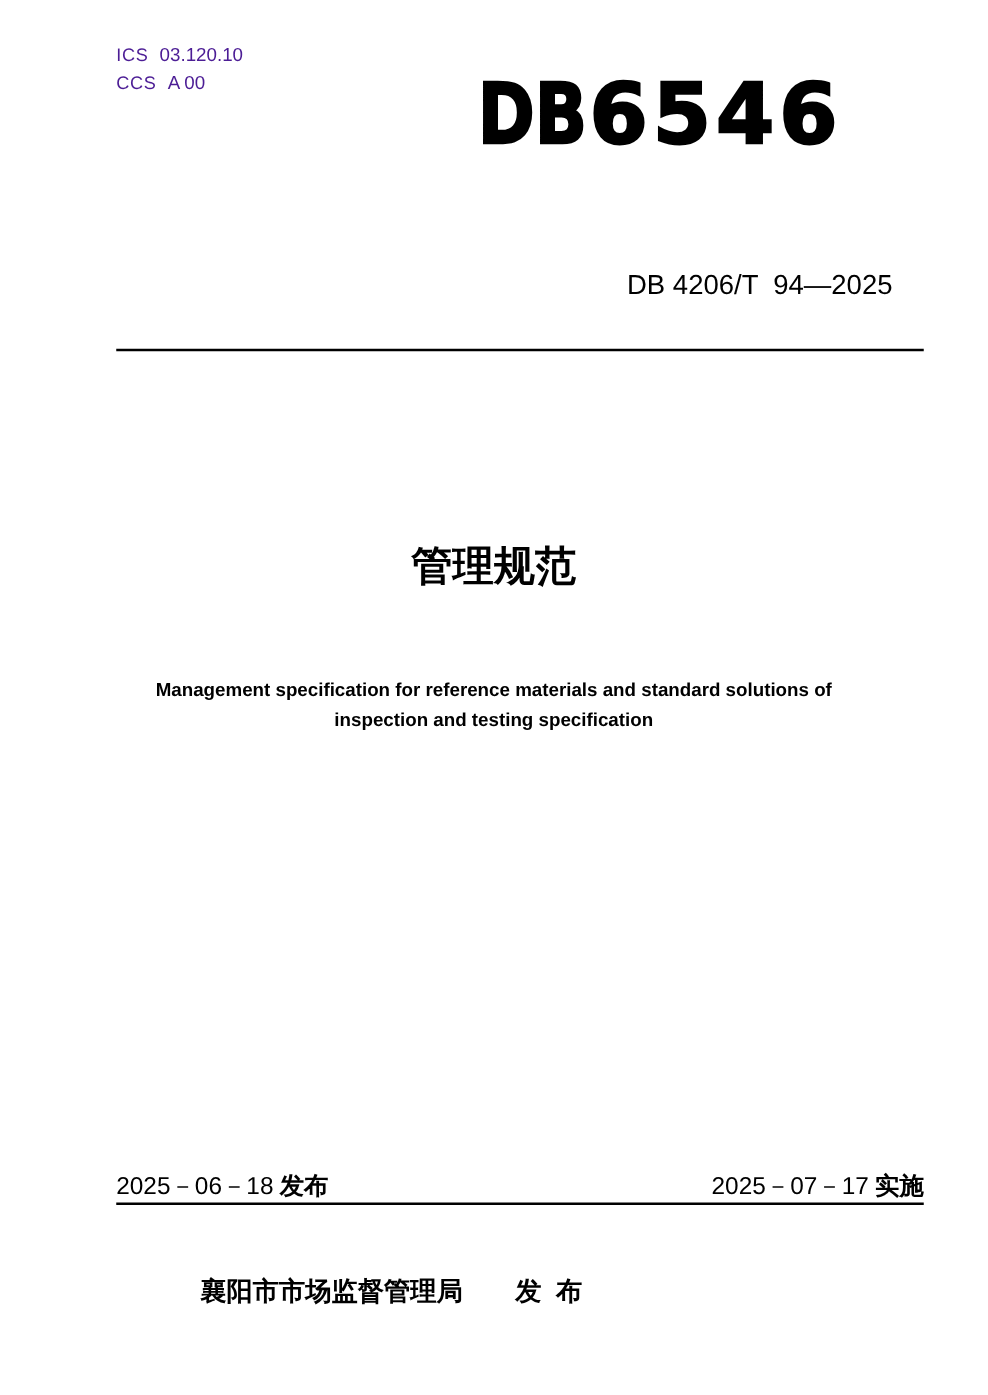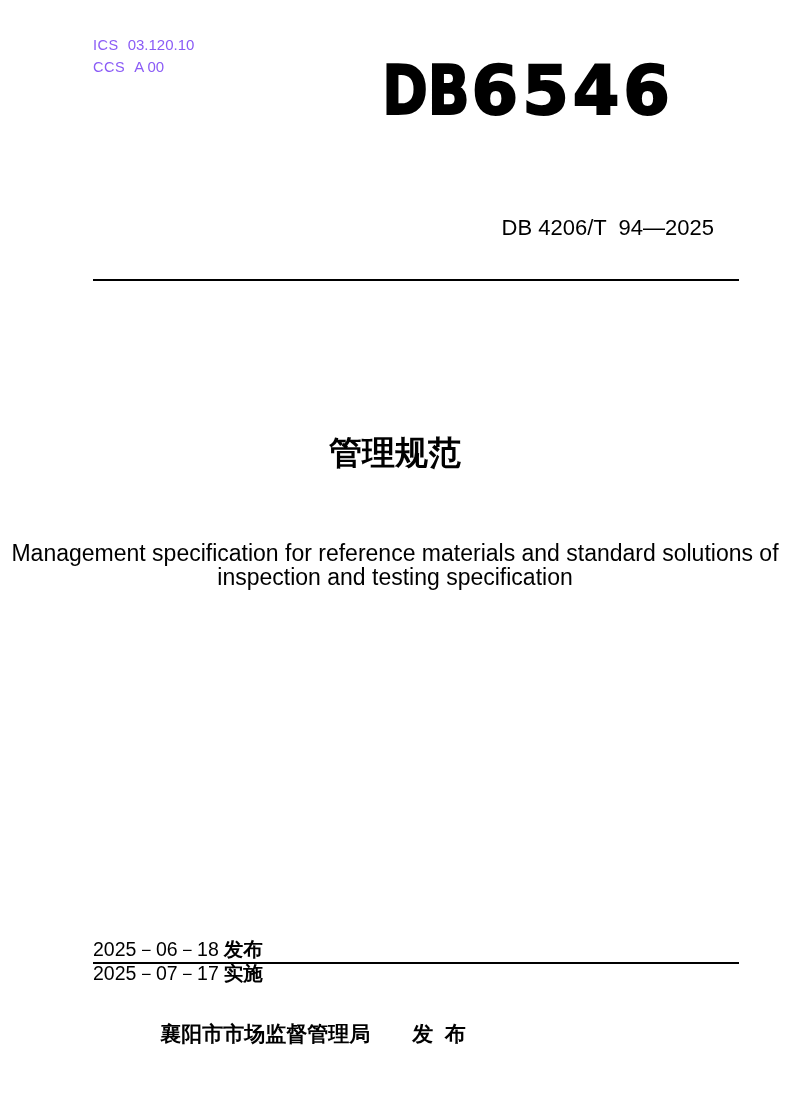--- a/index.html
+++ b/index.html
@@ -17,21 +17,21 @@
     overflow: hidden;
   }
 
   
   .codes {
     position: absolute;
     left: 93px;
     top: 34px;
     font-size: 14.5px;
     line-height: 22px;
-    color: #8b5cf6;
+    color: #4c1d95;
   }
   .codes .row { white-space: pre; }
   .codes .code-label { letter-spacing: 0.5px; }
   .codes .code-value { margin-left: 9px; font-size: 15px; }
 
   
   .logo {
     position: absolute;
     top: 58px;
     right: 116px;
@@ -97,37 +97,36 @@
     font-weight: bold;
   }
 
   
   .doc-subtitle {
     position: absolute;
     left: 0;
     top: 541px;
     width: 790px;
     text-align: center;
-    font-size: 23px;
+    font-size: 15px;
     line-height: 24px;
-    font-weight: normal;
+    font-weight: bold;
   }
 
   
   .dates-row {
     position: absolute;
     left: 93px;
     top: 937px;
     width: 646px;
     display: flex;
     justify-content: space-between;
     align-items: baseline;
     font-size: 19.5px;
     line-height: 24px;
-    flex-direction: column;
   }
   .date-value { white-space: pre; }
   .date-label {
     font-weight: bold;
     margin-left: 5px;
   }
 
   
   .publisher-row {
     position: absolute;

